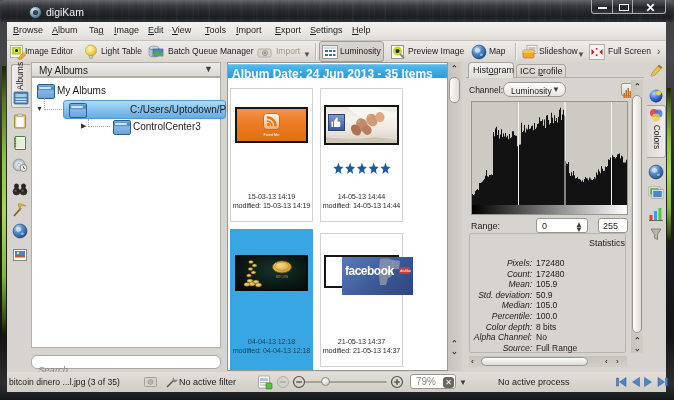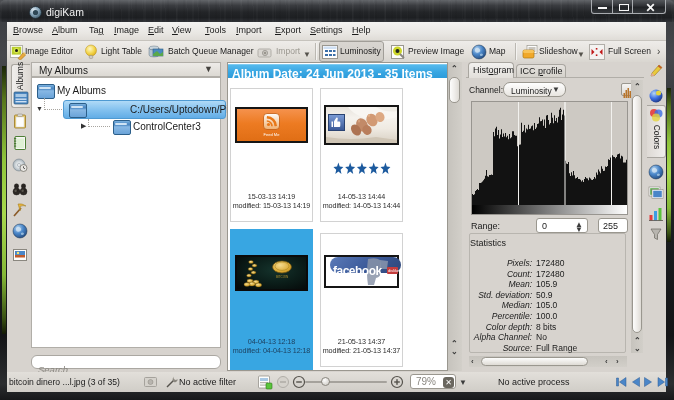--- a/index.html
+++ b/index.html
@@ -341,21 +341,21 @@
               <ellipse cx="13" cy="24" rx="3" ry="1.9"></ellipse>
               <ellipse cx="19" cy="25" rx="3" ry="1.9"></ellipse>
               <ellipse cx="15" cy="27" rx="3.2" ry="2"></ellipse>
               <ellipse cx="21.5" cy="28" rx="3.2" ry="2"></ellipse>
               <ellipse cx="10" cy="27.5" rx="3" ry="1.9"></ellipse>
             </g>
           </svg>
         </div>
       </div>
     <div class="abs" style="left:317px;top:193px;width:75px;height:33px;border:2px solid #151515;box-sizing:border-box;" id="img-fb">
-        <div class="abs" style="left:4px;top:0;width:71px;height:16px;background:linear-gradient(135deg,#5a7ab8 0%,#3b5998 55%,#2e4678 100%);border-radius:14px;">
+        <div class="abs" style="left:16px;top:0;width:71px;height:38px;background:linear-gradient(135deg,#5a7ab8 0%,#3b5998 55%,#2e4678 100%);">
           <svg class="abs" style="left:0;top:0;" width="71" height="29" viewBox="0 0 71 29">
             <path d="M38,2 Q46,0 50,3 L51,14 Q51,20 46,21 L44,28 L38,28 Q36,16 38,2 Z" fill="#8a94a8" opacity="0.85"></path>
             <path d="M50,3 L58,4 L57,12 L50,12 Z" fill="#9aa4b4" opacity="0.7"></path>
           </svg>
           <div class="abs" style="left:3px;top:7px;font-size:12px;font-weight:bold;color:#fff;font-family:'Liberation Sans',sans-serif;letter-spacing:-0.5px;">facebook</div>
           <div class="abs" style="left:57px;top:10px;width:11px;height:7px;background:#c43c3c;border-radius:1px;"></div>
           <div class="abs" style="left:58px;top:11px;font-size:4px;color:#fff;">dislike</div>
         </div>
       </div>
     <div class="abs cdate" style="left:223px;top:130px;width:83px;">15-03-13 14:19</div>
@@ -419,21 +419,21 @@
     <div class="abs" style="left:529px;top:156px;width:52px;height:15px;background:#fff;border:1px solid #9a978f;border-radius:3px;box-sizing:border-box;">
       <div class="abs" style="left:5px;top:2px;font-size:9px;color:#1b1b1b;">0</div>
       <div class="abs" style="right:4px;top:1px;font-size:8px;color:#3b3b3b;">▲</div>
       <div class="abs" style="right:4px;top:6px;font-size:8px;color:#3b3b3b;">▼</div>
     </div>
     <div class="abs" style="left:591px;top:156px;width:30px;height:15px;background:#fff;border:1px solid #9a978f;border-radius:3px;box-sizing:border-box;">
       <div class="abs" style="left:4px;top:2px;font-size:9px;color:#1b1b1b;">255</div>
     </div>
 
     <div class="abs" style="left:462px;top:171px;width:157px;height:120px;border:1px solid #b8b5af;border-radius:2px;box-sizing:border-box;">
-      <div class="abs" style="left:0;top:4px;width:100%;text-align:left;font-size:9px;color:#1b1b1b;">Statistics</div>
+      <div class="abs" style="left:0;top:4px;width:100%;text-align:right;font-size:9px;color:#1b1b1b;">Statistics</div>
       <div class="srow" style="right:93px;top:24px;"><i>Pixels:</i></div>
         <div class="srow" style="left:66px;top:24px;">172480</div>
       <div class="srow" style="right:93px;top:35px;"><i>Count:</i></div>
         <div class="srow" style="left:66px;top:35px;">172480</div>
       <div class="srow" style="right:93px;top:45px;"><i>Mean:</i></div>
         <div class="srow" style="left:66px;top:45px;">105.9</div>
       <div class="srow" style="right:93px;top:56px;"><i>Std. deviation:</i></div>
         <div class="srow" style="left:66px;top:56px;">50.9</div>
       <div class="srow" style="right:93px;top:66px;"><i>Median:</i></div>
         <div class="srow" style="left:66px;top:66px;">105.0</div>

